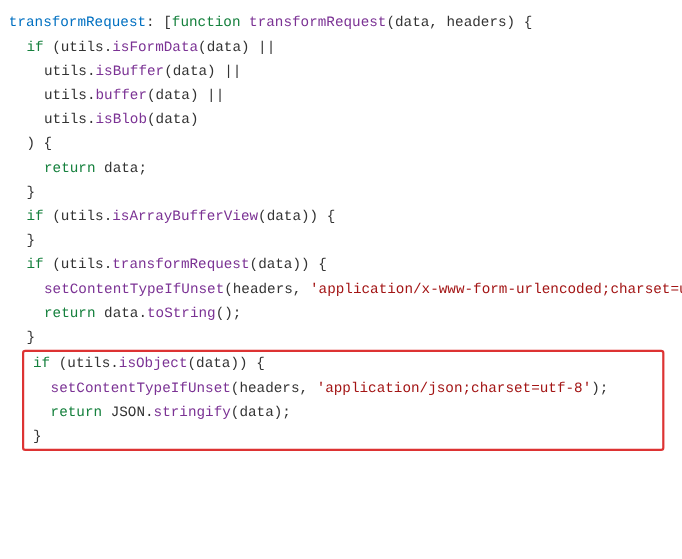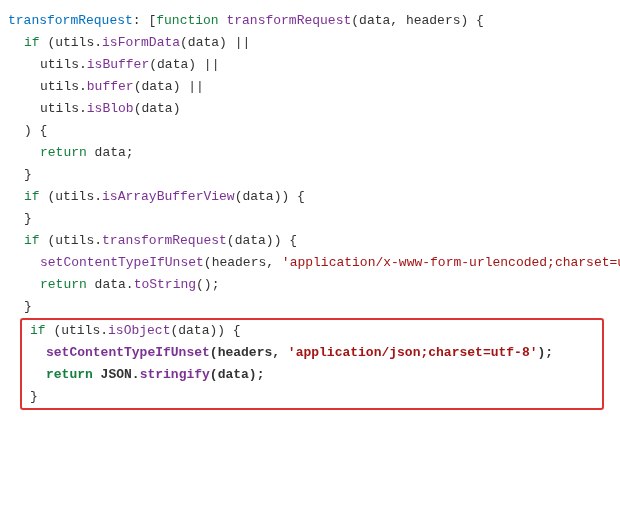--- a/index.html
+++ b/index.html
@@ -22,21 +22,21 @@
     .str { color: #a31515; }
     .pln { color: #333; }
     .highlight-box {
       border: 2px solid #dd3333;
       border-radius: 3px;
       padding: 0 4px;
       margin-left: 12px;
       margin-right: 8px;
     }
     .highlight-box .code-line.i1 { padding-left: 4px; }
-    .highlight-box .code-line.i2 { padding-left: 20px; font-weight: bold; }
+    .highlight-box .code-line.i2 { padding-left: 20px; }
   </style>
 </head>
 <body>
 
 <div>
   <div class="code-line"><span class="prop">transformRequest</span><span class="pln">: [</span><span class="kw">function</span><span class="fn"> transformRequest</span><span class="pln">(data, headers) {</span></div>
   <div class="code-line i1"><span class="kw">if</span><span class="pln"> (utils.</span><span class="fn">isFormData</span><span class="pln">(data) ||</span></div>
   <div class="code-line i2"><span class="pln">utils.</span><span class="fn">isBuffer</span><span class="pln">(data) ||</span></div>
   <div class="code-line i2"><span class="pln">utils.</span><span class="fn">buffer</span><span class="pln">(data) ||</span></div>
   <div class="code-line i2"><span class="pln">utils.</span><span class="fn">isBlob</span><span class="pln">(data)</span></div>

